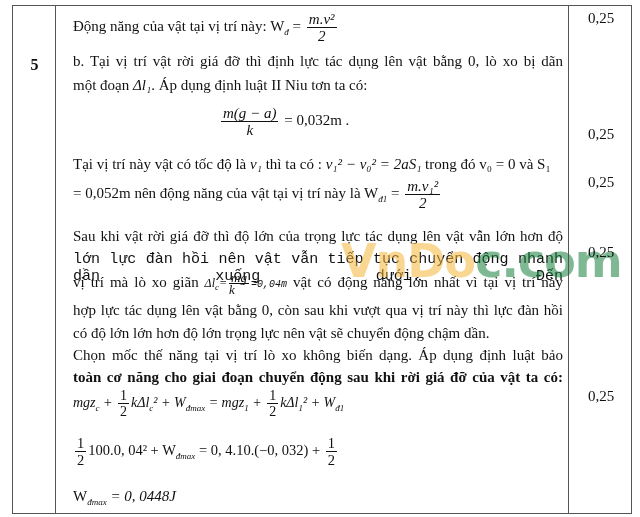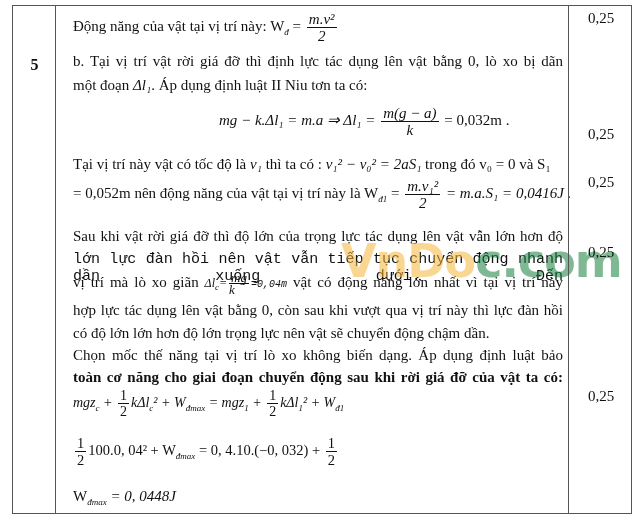--- a/index.html
+++ b/index.html
@@ -45,34 +45,32 @@
         <span class="frac m"><span class="num">m.v²</span><span class="den">2</span></span>
         </span>
     </div>
 
     <div class="line just" style="top:47px;">b. Tại vị trí vật rời giá đỡ thì định lực tác dụng lên vật bằng 0, lò xo bị dãn</div>
     <div class="line" style="top:71px;">
       <span>một đoạn </span><span class="m">Δl₁</span><span>. Áp dụng định luật II Niu tơn ta có:</span>
     </div>
 
     <div class="line" style="top:100px; left:146px;">
-      <span class="m">mg − k.Δl₁ = m.a ⇒ Δl₁ =</span>
       <span class="frac m"><span class="num">m(g − a)</span><span class="den">k</span></span>
       <span>= 0,032m .</span>
     </div>
 
     <div class="line" style="top:150px;">
       <span>Tại vị trí này vật có tốc độ là </span><span class="m">v₁</span><span> thì ta có : </span><span class="m">v₁² − v₀² = 2aS₁</span><span> trong đó  v₀ = 0 và S₁</span>
     </div>
 
     <div class="line" style="top:173px;">
       <span>= 0,052m nên động năng của vật tại vị trí này là </span>
       <span>W</span><sub class="m">đ1</sub> =
       <span class="frac m"><span class="num">m.v₁²</span><span class="den">2</span></span>
-      <span class="m">= m.a.S₁ = 0,0416J .</span>
     </div>
 
     <div class="line just" style="top:222px;">Sau khi vật rời giá đỡ thì độ lớn của trọng lực tác dụng lên vật vẫn lớn hơn độ</div>
     <div class="line just" style="top:245px;font-family:Liberation Mono, monospace;">lớn lực đàn hồi nên vật vẫn tiếp tục chuyển động nhanh dần xuống dưới. Đến</div>
     <div class="line just" style="top:266px;">
       <span>vị trí mà lò xo giãn </span>
       <span class="m" style="font-size:12px;"><span>Δl</span><sub>c</sub>=</span><span class="frac small m"><span class="num">mg</span><span class="den">k</span></span><span class="m" style="font-size:10px;font-family:Liberation Mono, monospace;">=0,04m</span>
       <span> vật có động năng lớn nhất vì tại vị trí này</span>
     </div>
     <div class="line just" style="top:296px;">hợp lực tác dụng lên vật bằng 0, còn sau khi vượt qua vị trí này thì lực đàn hồi</div>

